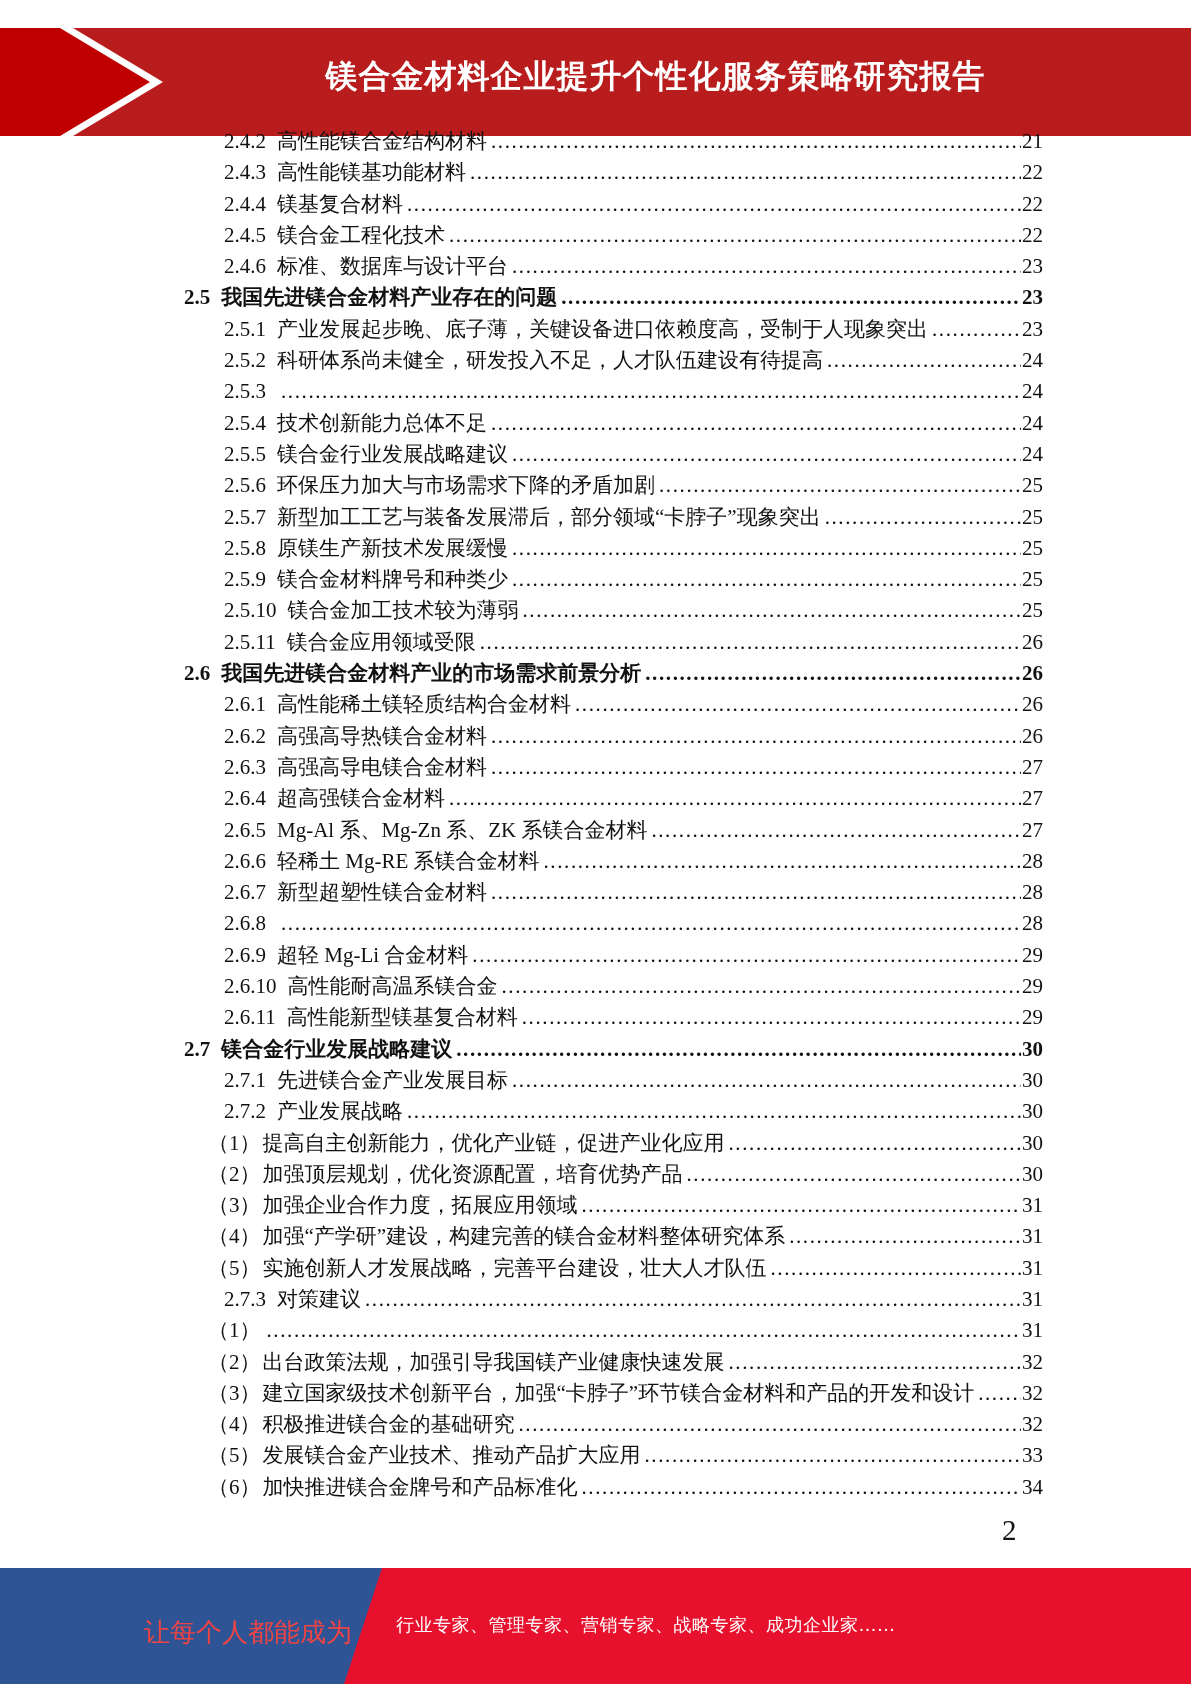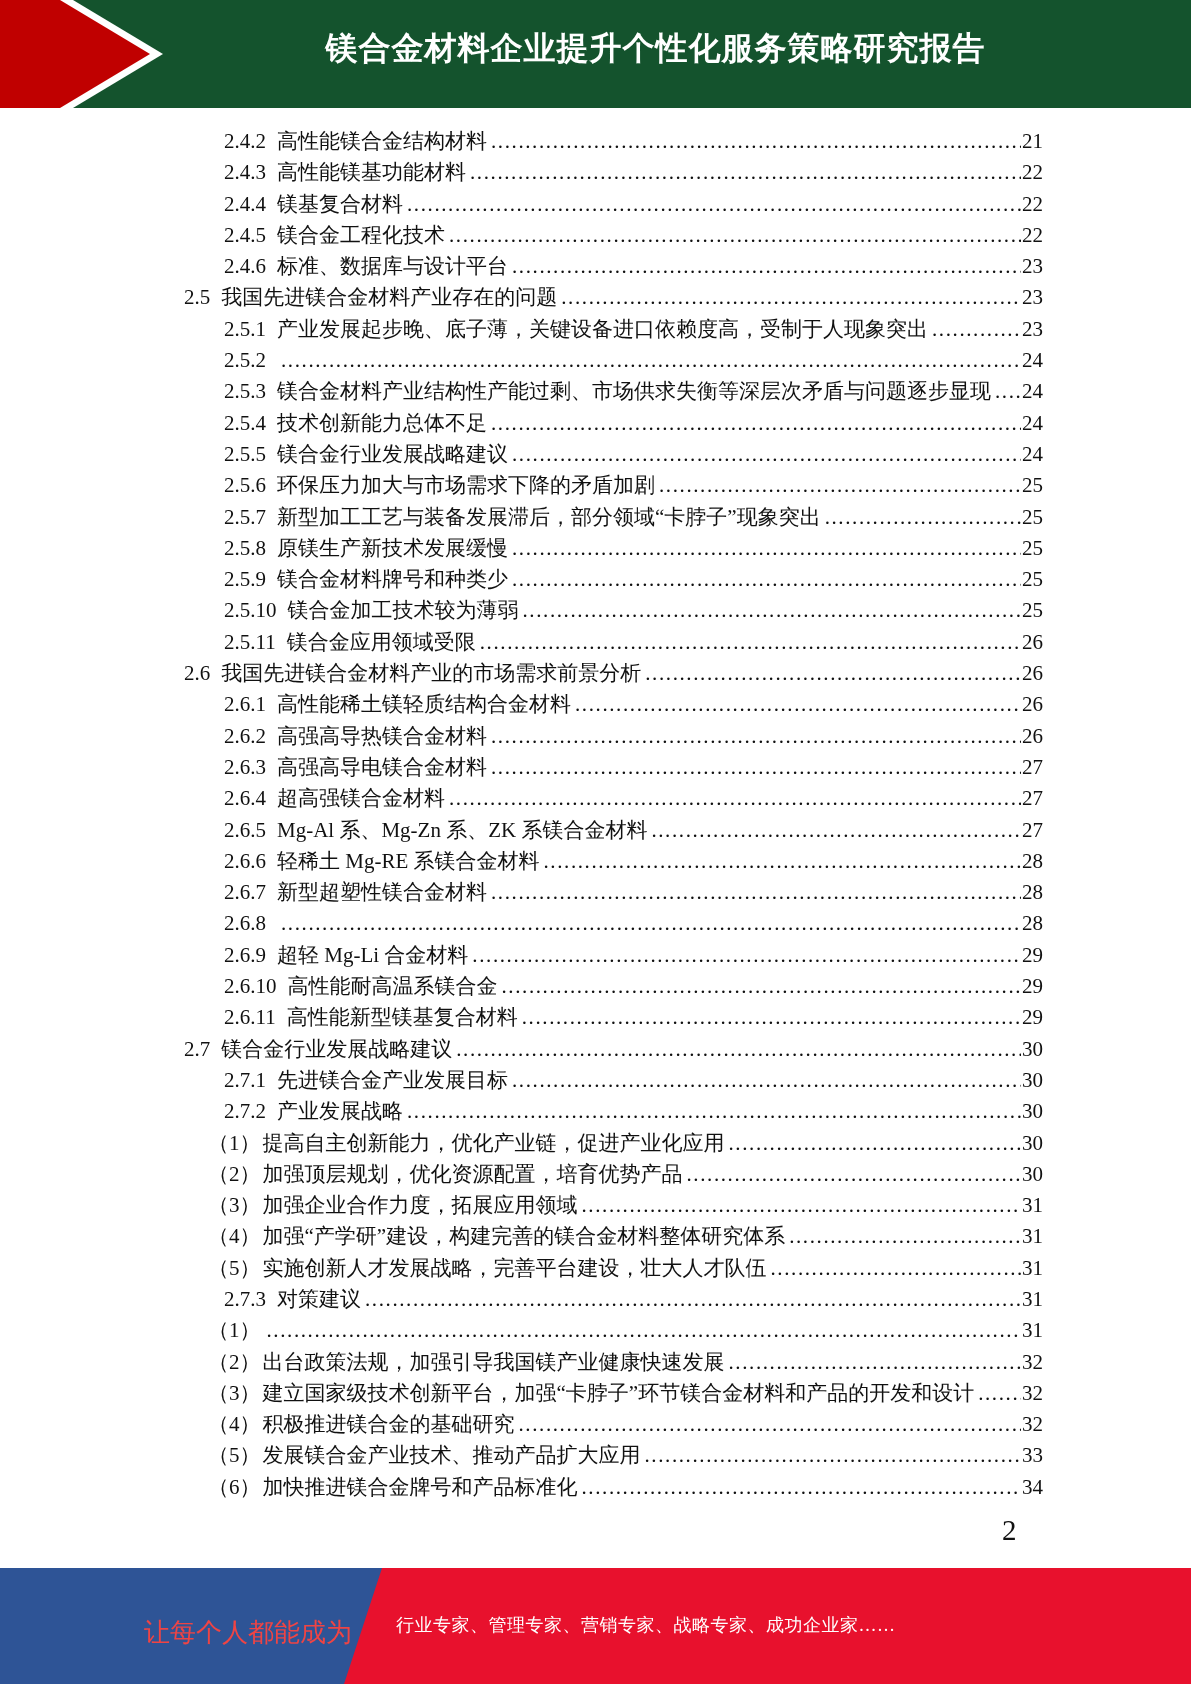--- a/index.html
+++ b/index.html
@@ -9,21 +9,21 @@
   
   .header-band{position:absolute;top:0;left:0;width:1191px;height:108px;
                display:flex;align-items:center;justify-content:center;}
   .arrow-wrap{position:absolute;left:0;top:0;width:170px;height:108px;}
   .report-title{margin:0;padding:0 0 10px 120px;font-family:"Liberation Sans","DejaVu Sans",sans-serif;
                 font-weight:700;font-size:32px;letter-spacing:1px;color:#ffffff;white-space:nowrap;}
 
   
   .toc{position:absolute;top:126px;left:150px;width:893px;}
   .toc-row{display:flex;align-items:flex-end;font-size:21px;line-height:31.3px;white-space:nowrap;}
-  .toc-row.lvl1{padding-left:34px;}
+  .toc-row.lvl1{padding-left:34px;font-weight:bold;}
   .toc-row.lvl2{padding-left:74px;}
   .toc-row.lvl3{padding-left:58px;}
   .toc-num{flex:0 0 auto;margin-right:11px;}
   .lvl3 .toc-num{margin-right:2px;}
   .toc-title{flex:0 0 auto;}
   .dots{flex:1 1 auto;overflow:hidden;margin:0 1px 0 4px;letter-spacing:1.6px;}
   .dots::after{content:"..................................................................................................................................................................................................................................................................";}
   .toc-page{flex:0 0 auto;}
 
   
@@ -34,21 +34,21 @@
   .f-red{position:absolute;inset:0;}
   .f-blue{position:absolute;inset:0;clip-path:polygon(0 0,382px 0,344px 100%,0 100%);}
   .f-left{position:absolute;left:144px;top:47px;font-size:26px;color:#ef4444;white-space:nowrap;}
   .f-right{position:absolute;left:396px;top:45px;font-size:18px;color:#ffffff;white-space:nowrap;letter-spacing:0.5px;}
 </style>
 </head>
 <body>
 
 <div>
 
-  <header class="header-band" style="background: #14532d;">
+  <header class="header-band" style="background: #b91c1c; margin-top: 28px;">
     <span class="arrow-wrap">
       <svg width="170" height="108" viewBox="0 0 170 108" aria-hidden="true">
         <polygon points="0,0 73,0 163,54 73,108 0,108" fill="#FFFFFF"></polygon>
         <polygon points="0,0 60,0 150,54 60,108 0,108" fill="#C00000"></polygon>
       </svg>
     </span>
     <h1 class="report-title">镁合金材料企业提升个性化服务策略研究报告</h1>
   </header>
 
   <main class="toc" id="toc">
@@ -89,26 +89,26 @@
         <span class="toc-page">23</span>
       </div>
       <div class="toc-row lvl2">
         <span class="toc-num">2.5.1</span>
         <span class="toc-title">产业发展起步晚、底子薄，关键设备进口依赖度高，受制于人现象突出</span>
         <span class="dots"></span>
         <span class="toc-page">23</span>
       </div>
       <div class="toc-row lvl2">
         <span class="toc-num">2.5.2</span>
+        <span class="toc-title">科研体系尚未健全，研发投入不足，人才队伍建设有待提高</span>
         <span class="dots"></span>
         <span class="toc-page">24</span>
       </div>
       <div class="toc-row lvl2">
         <span class="toc-num">2.5.3</span>
-        <span class="toc-title">镁合金材料产业结构性产能过剩、市场供求失衡等深层次矛盾与问题逐步显现</span>
         <span class="dots"></span>
         <span class="toc-page">24</span>
       </div>
       <div class="toc-row lvl2">
         <span class="toc-num">2.5.4</span>
         <span class="toc-title">技术创新能力总体不足</span>
         <span class="dots"></span>
         <span class="toc-page">24</span>
       </div>
       <div class="toc-row lvl2">

